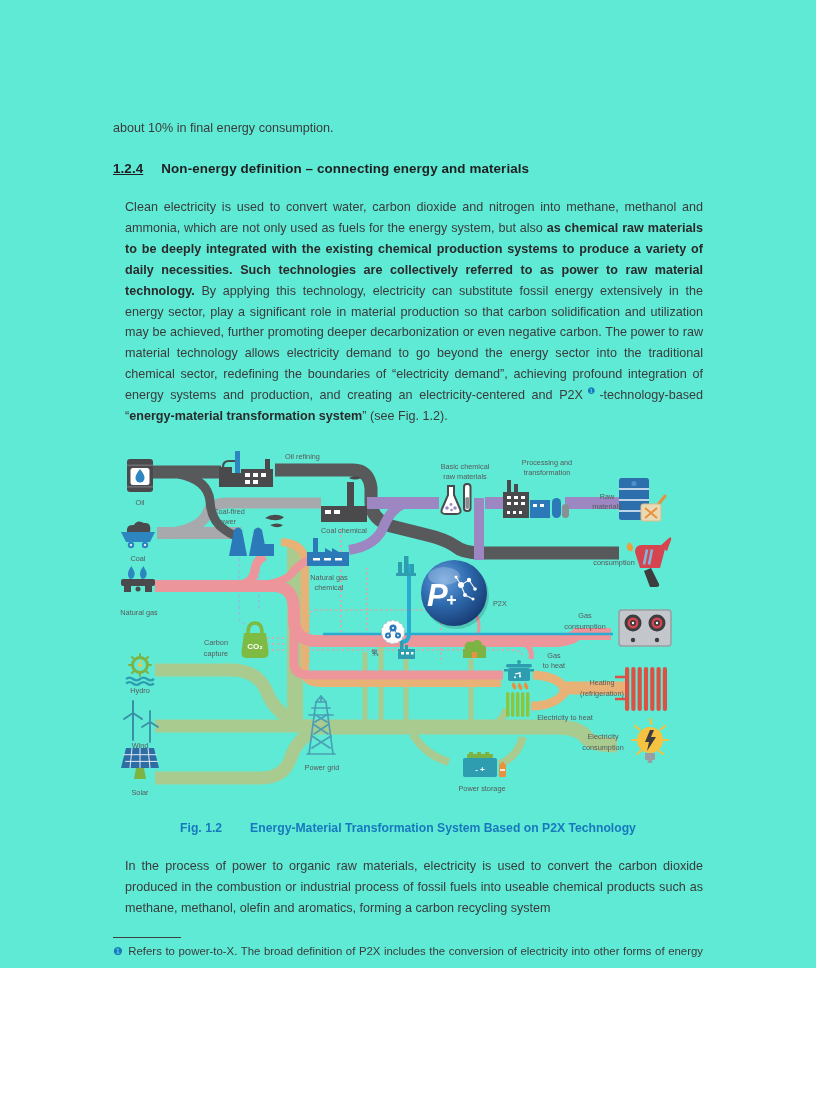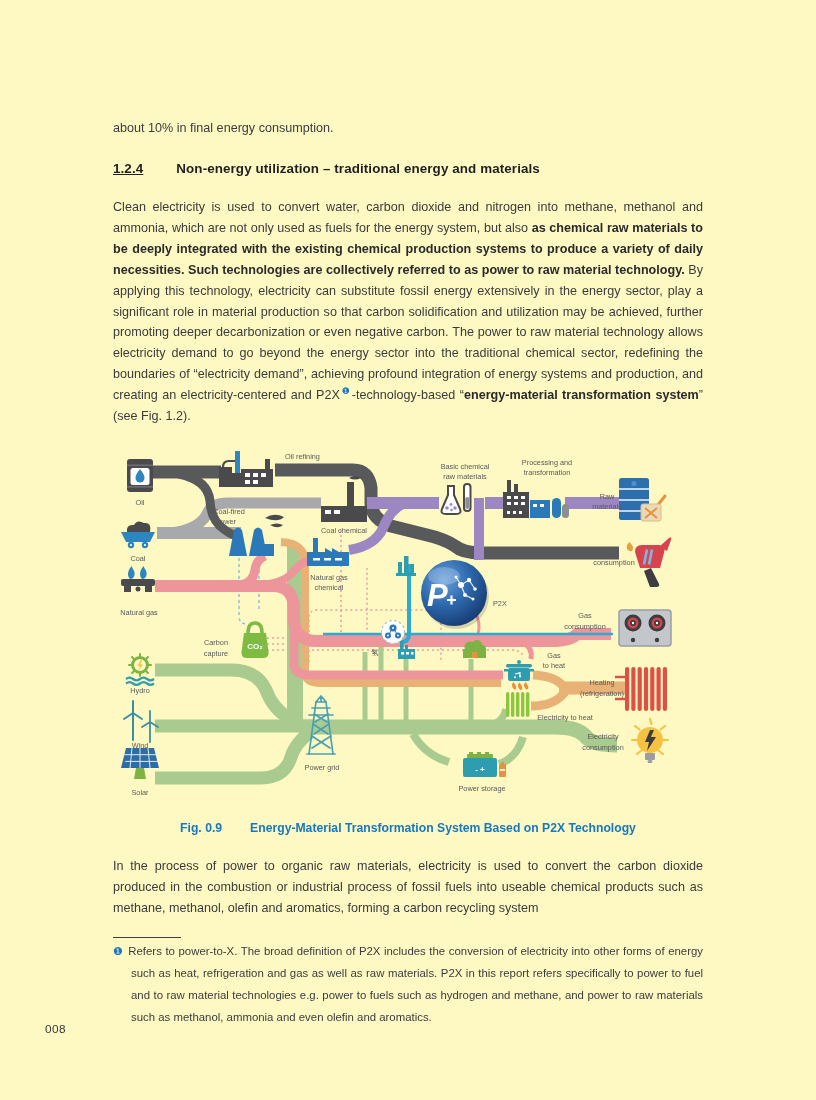--- a/index.html
+++ b/index.html
@@ -1,22 +1,22 @@
 <!DOCTYPE html>
 <html><head>
 <meta charset="utf-8">
 <style>
   html,body{margin:0;padding:0;background:#fff;}
-  .page{position:relative;width:816px;height:1100px;background:#fef9c3;overflow:hidden;
+  .page{position:relative;width:816px;height:968px;background:#5eead4;overflow:hidden;
         font-family:"Liberation Sans",sans-serif;color:#3f3f41;}
   .content{position:absolute;left:113px;top:121px;width:590px;}
   .intro{font-size:12.6px;margin:0;color:#3b3b3d;}
   h2.section{font-size:13.4px;font-weight:bold;color:#1f1f21;margin:26px 0 0 0;letter-spacing:.1px;}
-  h2.section .h-num{margin-right:33px;text-decoration:underline;}
-  .para{font-size:12.6px;line-height:20.9px;text-align:justify;margin:21px 0 0 0;color:#3b3b3d;}
+  h2.section .h-num{margin-right:18px;text-decoration:underline;}
+  .para{font-size:12.6px;line-height:20.9px;text-align:justify;margin:21px 0 0 12px;color:#3b3b3d;}
   .para b{color:#2a2a2c;}
   .fn-ref{color:var(--accent_blue,#1878BE);font-size:9px;vertical-align:super;line-height:0;margin:0 1px;}
   .fig{margin-top:19px;}
   .fig svg{display:block;}
   .caption{margin-top:13px;text-align:center;font-weight:bold;font-size:12.2px;color:var(--accent_blue,#1878BE);}
   .caption .cap-t{margin-left:28px;}
   .footnote-sep{width:68px;border-top:1.5px solid #3f3f41;margin-top:18px;}
   .footnote{font-size:11.4px;line-height:22px;text-align:justify;margin-top:2px;
             padding-left:18px;text-indent:-18px;color:#3b3b3d;}
   .fn-marker{color:var(--accent_blue,#1878BE);margin-right:5px;font-size:11px;}
@@ -26,21 +26,21 @@
   .flbl-w{font-size:8px;fill:#fff;font-weight:bold;}
 </style>
 </head>
 <body style="--accent_blue: #1878BE; --flow_oil: #58595B; --flow_coal: #A7A9AC; --flow_gas: #EC959B; --flow_electricity: #A9CB8F; --flow_chemical: #9C87C3; --flow_heat: #E8B277; --flow_hydrogen: #29ABD4; --co2_green: #7DBB42; --factory_blue: #2B79B8;">
 
 <div class="page">
   <div class="content">
 
     <p class="intro">about 10% in final energy consumption.</p>
 
-    <h2 class="section"><span class="h-num">1.2.4</span><span>Non-energy utilization – traditional energy and materials</span></h2>
+    <h2 class="section"><span class="h-num">1.2.4</span><span>Non-energy definition – connecting energy and materials</span></h2>
 
     <p class="para"><span>Clean electricity is used to convert water, carbon dioxide and nitrogen into methane, methanol and ammonia, which are not only used as fuels for the energy system, but also </span><b>as chemical raw materials to be deeply integrated with the existing chemical production systems to produce a variety of daily necessities. Such technologies are collectively referred to as power to raw material technology.</b><span> By applying this technology, electricity can substitute fossil energy extensively in the energy sector, play a significant role in material production so that carbon solidification and utilization may be achieved, further promoting deeper decarbonization or even negative carbon. The power to raw material technology allows electricity demand to go beyond the energy sector into the traditional chemical sector, redefining the boundaries of “electricity demand”, achieving profound integration of energy systems and production, and creating an electricity-centered and P2X</span><sup class="fn-ref">❶</sup><span>-technology-based “</span><b>energy-material transformation system</b><span>” (see Fig. 1.2).</span></p>
 
     <div class="fig">
     <svg width="582" height="362" viewBox="0 0 582 362" xmlns="http://www.w3.org/2000/svg">
       <defs>
         <radialGradient id="sph" cx="35%" cy="30%" r="80%">
           <stop offset="0%" stop-color="#6AA0DC"></stop>
           <stop offset="45%" stop-color="#2F6CB0"></stop>
           <stop offset="100%" stop-color="#14356B"></stop>
@@ -407,21 +407,21 @@
         <text x="369" y="345" class="flbl">Power storage</text>
         <text x="103" y="199" class="flbl">Carbon</text>
         <text x="103" y="210" class="flbl">capture</text>
         <text x="262" y="209" class="flbl">氢</text>
       </g>
       <text x="172" y="13" class="flbl">Oil refining</text>
       <text x="380" y="160" class="flbl">P2X</text>
     </svg>
     </div>
 
-    <div class="caption"><span>Fig. 0.9</span><span class="cap-t">Energy-Material Transformation System Based on P2X Technology</span></div>
+    <div class="caption"><span>Fig. 1.2</span><span class="cap-t">Energy-Material Transformation System Based on P2X Technology</span></div>
 
     <p class="para">In the process of power to organic raw materials, electricity is used to convert the carbon dioxide produced in the combustion or industrial process of fossil fuels into useable chemical products such as methane, methanol, olefin and aromatics, forming a carbon recycling system</p>
 
     <div class="footnote-sep"></div>
     <div class="footnote"><span class="fn-marker">❶</span><span>Refers to power-to-X. The broad definition of P2X includes the conversion of electricity into other forms of energy such as heat, refrigeration and gas as well as raw materials. P2X in this report refers specifically to power to fuel and to raw material technologies e.g. power to fuels such as hydrogen and methane, and power to raw materials such as methanol, ammonia and even olefin and aromatics.</span></div>
 
   </div>
 
   <div class="page-num">008</div>
 </div>

